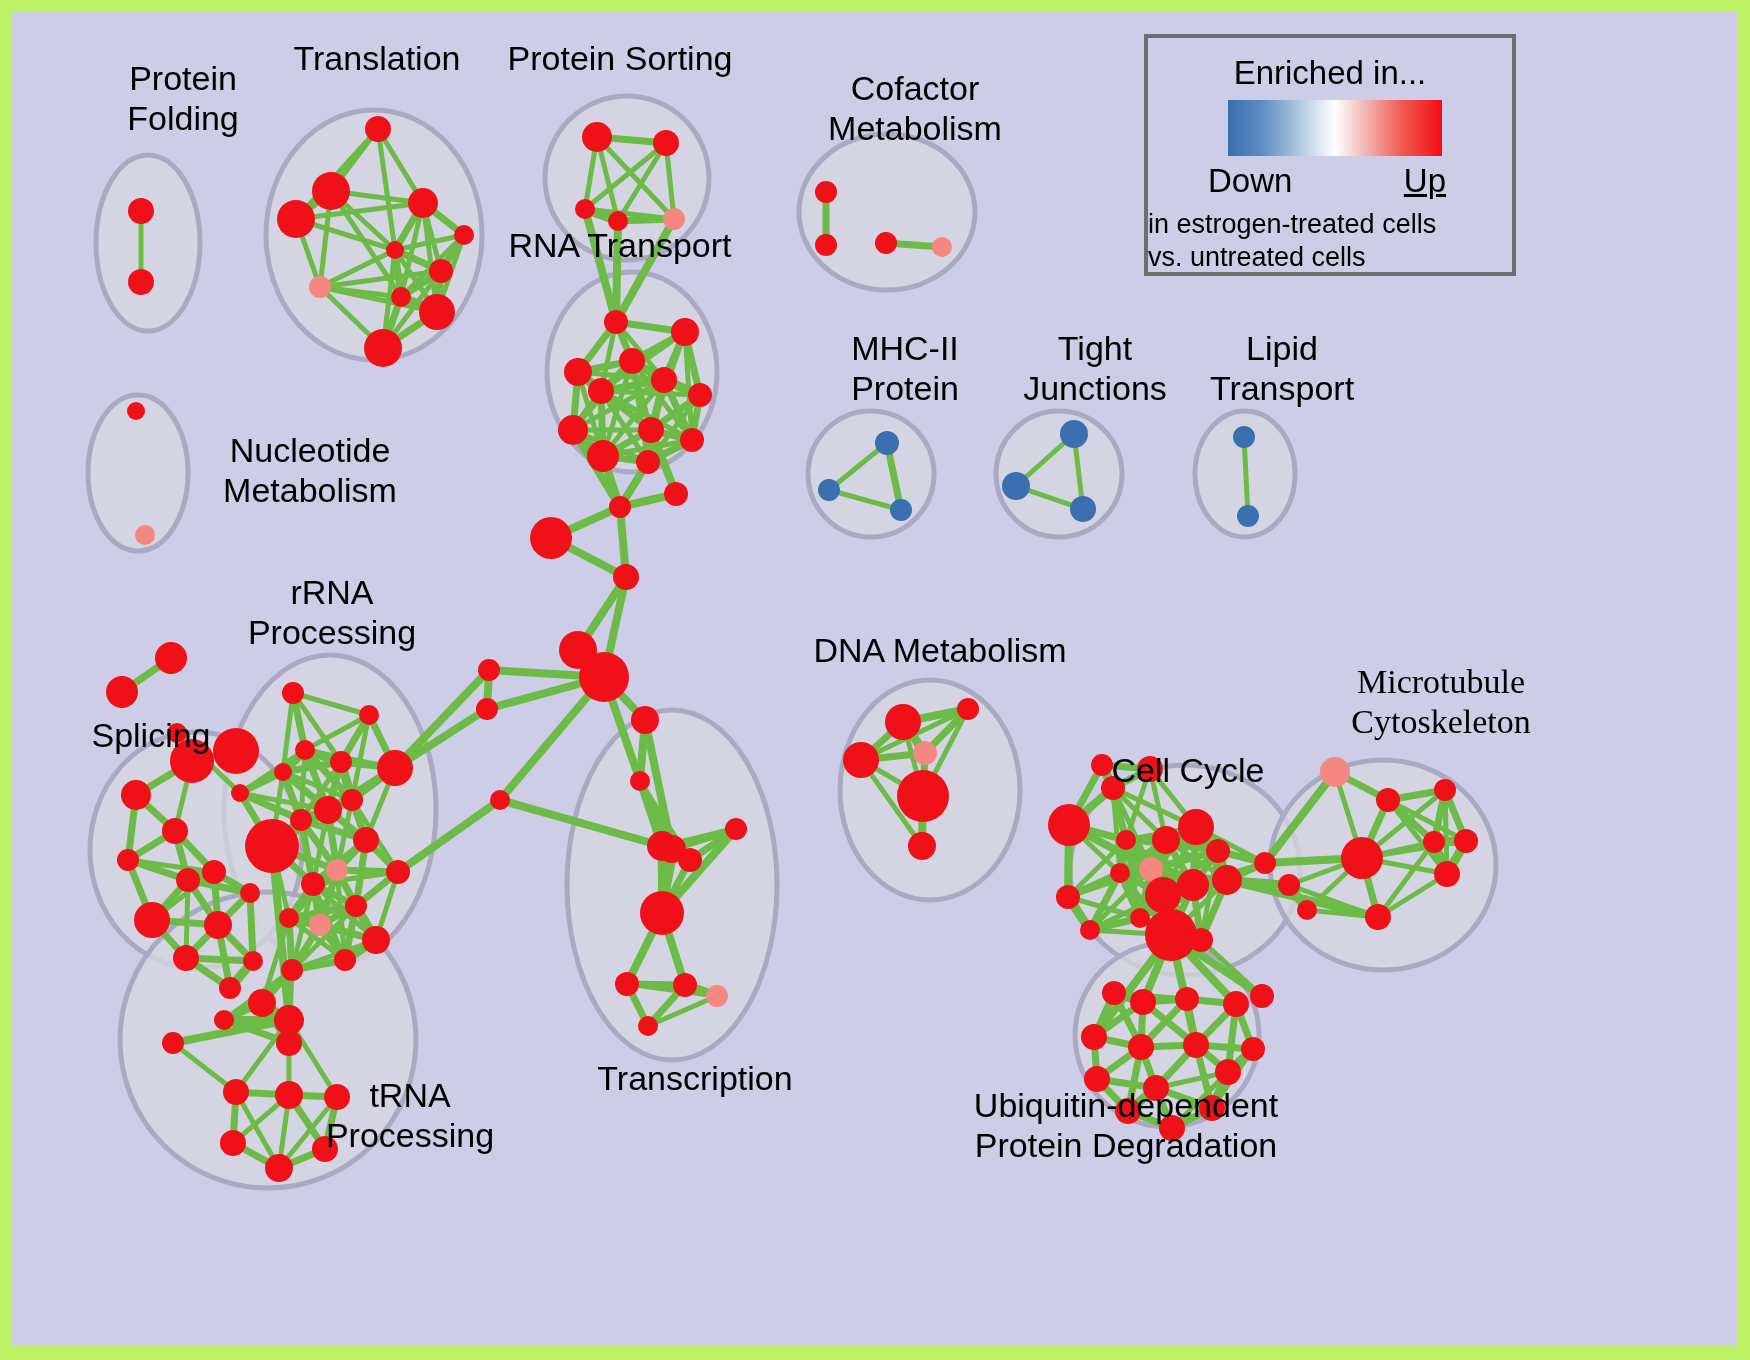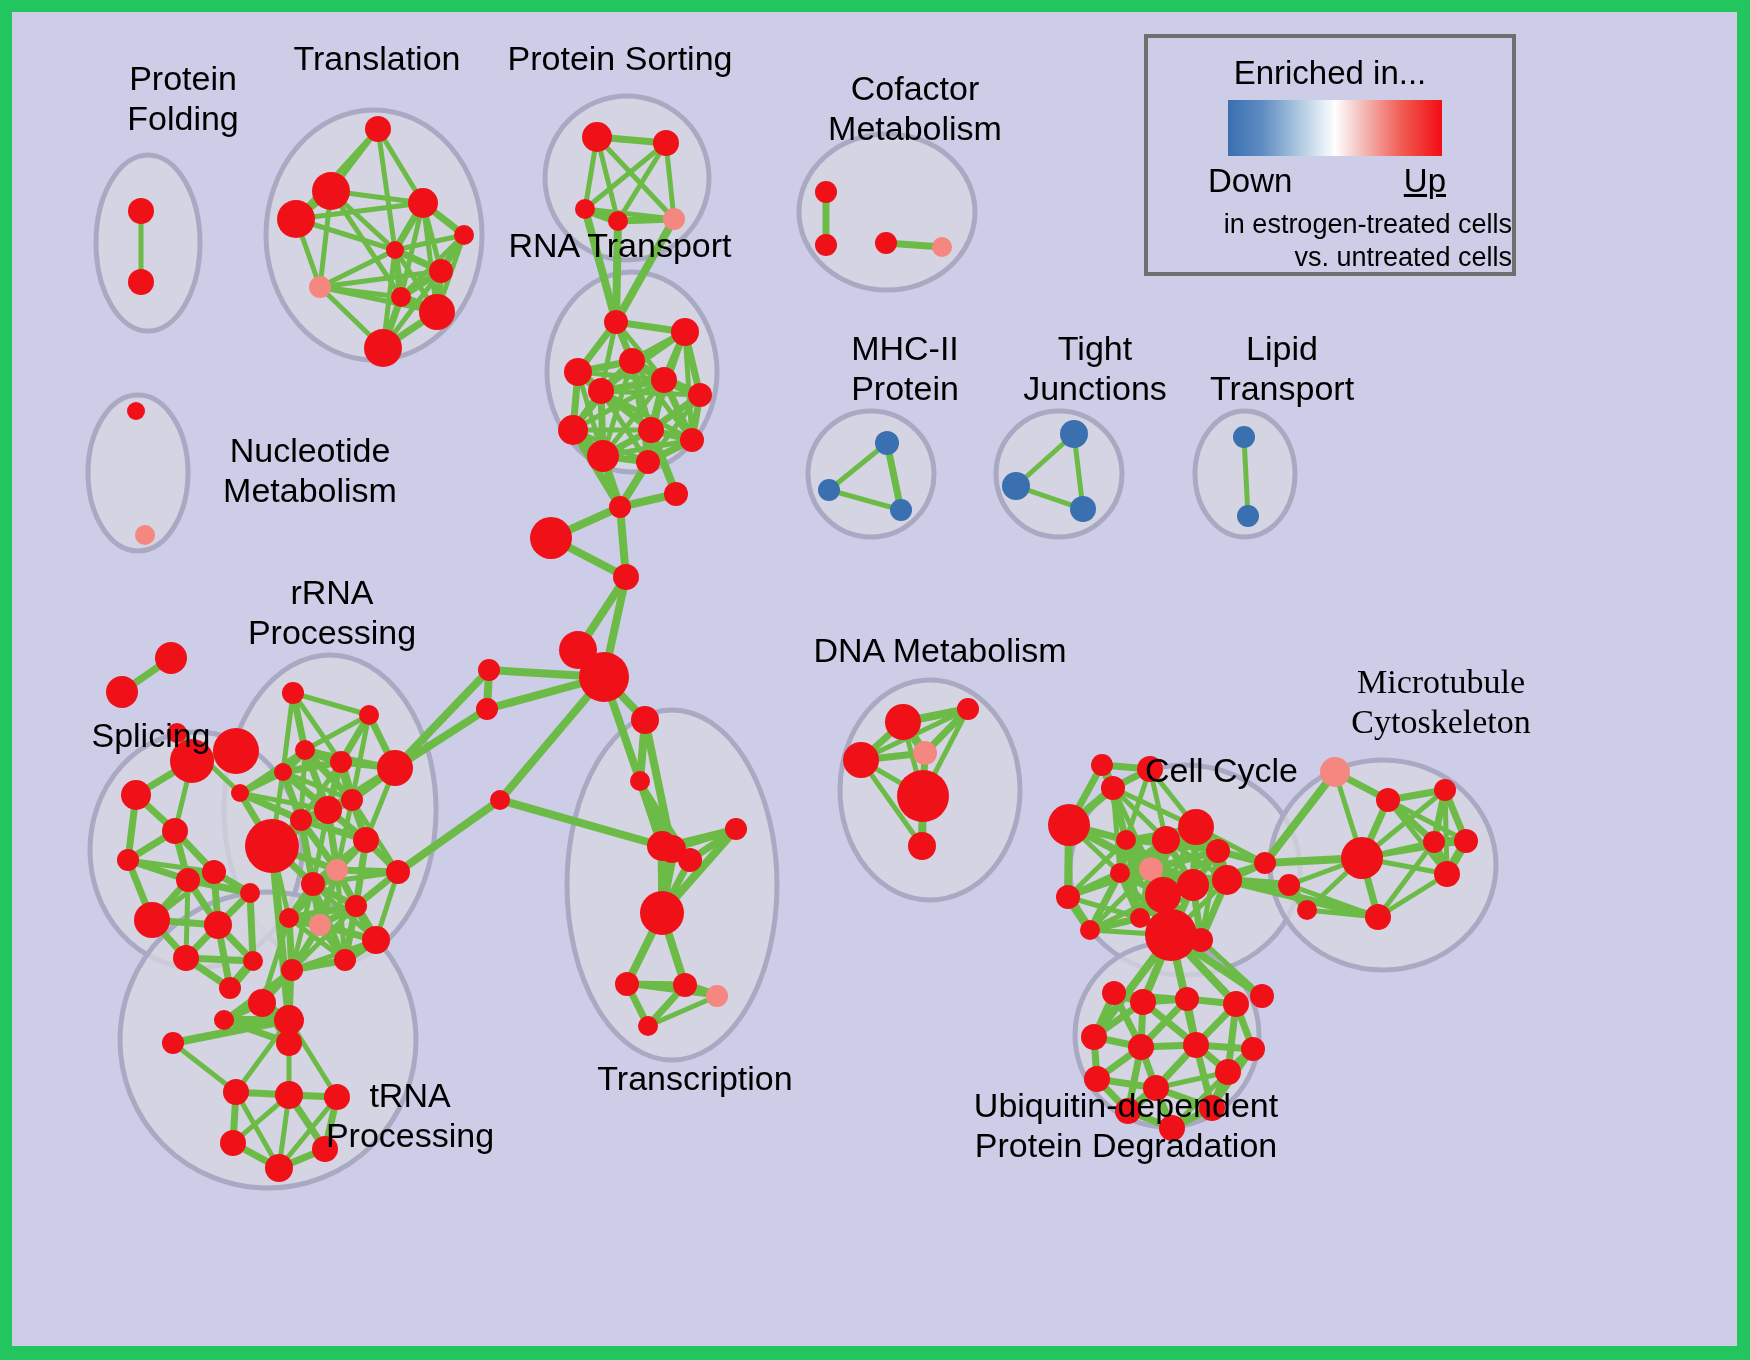--- a/index.html
+++ b/index.html
@@ -1,17 +1,17 @@
 <!DOCTYPE html>
 <html><head>
 <meta charset="utf-8">
 <style>
   html,body{margin:0;padding:0;background:#ffffff;}
   body{width:1750px;height:1360px;font-family:"Liberation Sans",sans-serif;}
-  #stage{position:relative;width:1750px;height:1360px;background:#22c55e;overflow:hidden;}
+  #stage{position:relative;width:1750px;height:1360px;background:#bef264;overflow:hidden;}
   #canvas-bg{position:absolute;left:12px;top:12px;width:1725px;height:1334px;background:#cdcde7;}
   svg#net{position:absolute;left:0;top:0;width:1750px;height:1360px;}
   .cluster-label{
     position:absolute;color:#000;font-family:"Liberation Sans",sans-serif;
     font-size:34px;line-height:40px;text-align:center;white-space:pre-line;
     font-weight:400;letter-spacing:0px;
   }
   #legend{
     position:absolute;left:1144px;top:34px;width:372px;height:242px;
     background:#cdcde7;border:4px solid #6e6e6e;box-sizing:border-box;
@@ -20,21 +20,21 @@
     position:absolute;top:16px;left:0;width:100%;text-align:center;
     font-size:33px;color:#000;
   }
   #legend-bar{
     position:absolute;left:80px;top:62px;width:214px;height:56px;
     background:linear-gradient(to right,#3a6fb0 0%,#5e8cc4 16%,#a8c4de 32%,#ffffff 50%,#f3c0bd 62%,#f0584e 82%,#f20d15 100%);
   }
   #legend-down{position:absolute;left:60px;top:124px;font-size:33px;color:#000;}
   #legend-up{position:absolute;right:66px;top:124px;font-size:33px;color:#000;text-decoration:underline;}
   #legend-sub{
-    position:absolute;top:170px;left:0;width:100%;text-align:right;
+    position:absolute;top:170px;left:0;width:100%;text-align:left;
     font-size:27px;line-height:33px;color:#000;white-space:pre-line;
   }
 </style>
 </head>
 <body>
 
 <div id="stage">
   <div id="canvas-bg"></div>
 
   <svg id="net" viewBox="0 0 1750 1360" xmlns="http://www.w3.org/2000/svg">
@@ -761,21 +761,21 @@
 Junctions</div>
       <div class="cluster-label" style="left: 1172px; top: 328px; width: 220px;">Lipid
 Transport</div>
       <div class="cluster-label" style="left: 222px; top: 572px; width: 220px;">rRNA
 Processing</div>
       <div class="cluster-label" style="left: 56px; top: 715px; width: 190px;">Splicing</div>
       <div class="cluster-label" style="left: 300px; top: 1075px; width: 220px;">tRNA
 Processing</div>
       <div class="cluster-label" style="left: 570px; top: 1058px; width: 250px;">Transcription</div>
       <div class="cluster-label" style="left: 800px; top: 630px; width: 280px;">DNA Metabolism</div>
-      <div class="cluster-label" style="left: 1078px; top: 750px; width: 220px; text-align: right;">Cell Cycle</div>
+      <div class="cluster-label" style="left: 1078px; top: 750px; width: 220px;">Cell Cycle</div>
       <div class="cluster-label" style="left: 1296px; top: 662px; width: 290px; font-family: Liberation Serif, serif;">Microtubule
 Cytoskeleton</div>
       <div class="cluster-label" style="left: 946px; top: 1085px; width: 360px;">Ubiquitin-dependent
 Protein Degradation</div>
     </div>
 
   <div id="legend">
     <div id="legend-title">Enriched in...</div>
     <div id="legend-bar"></div>
     <div id="legend-down">Down</div>

